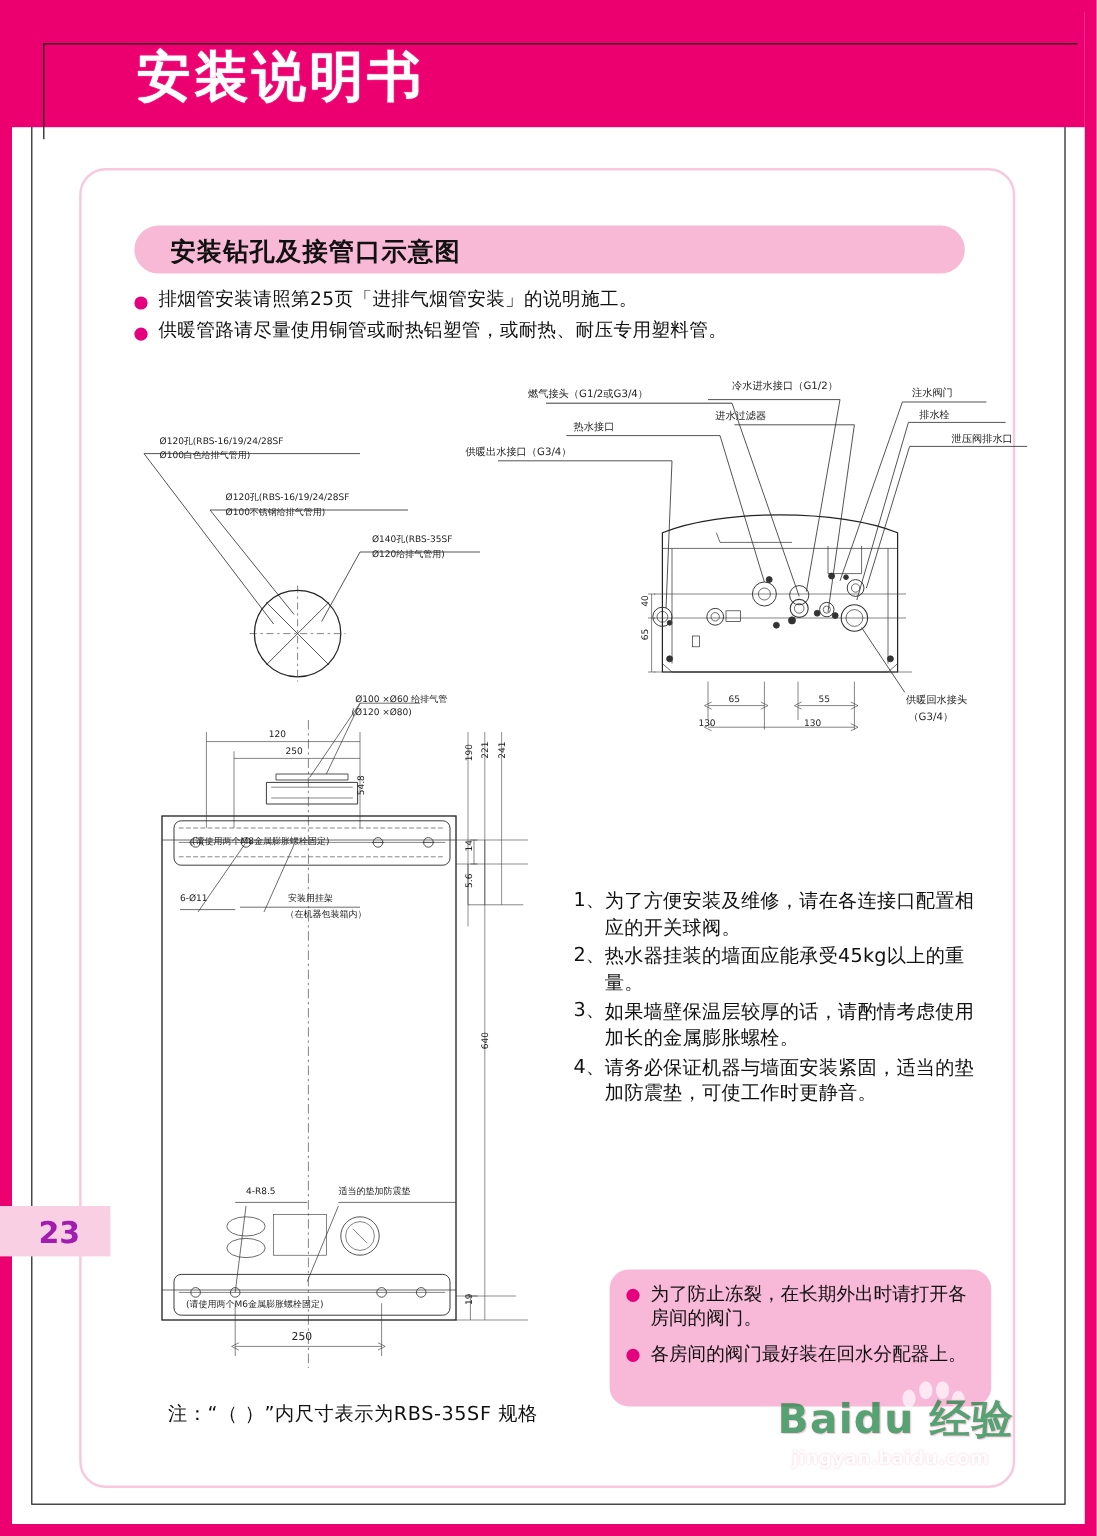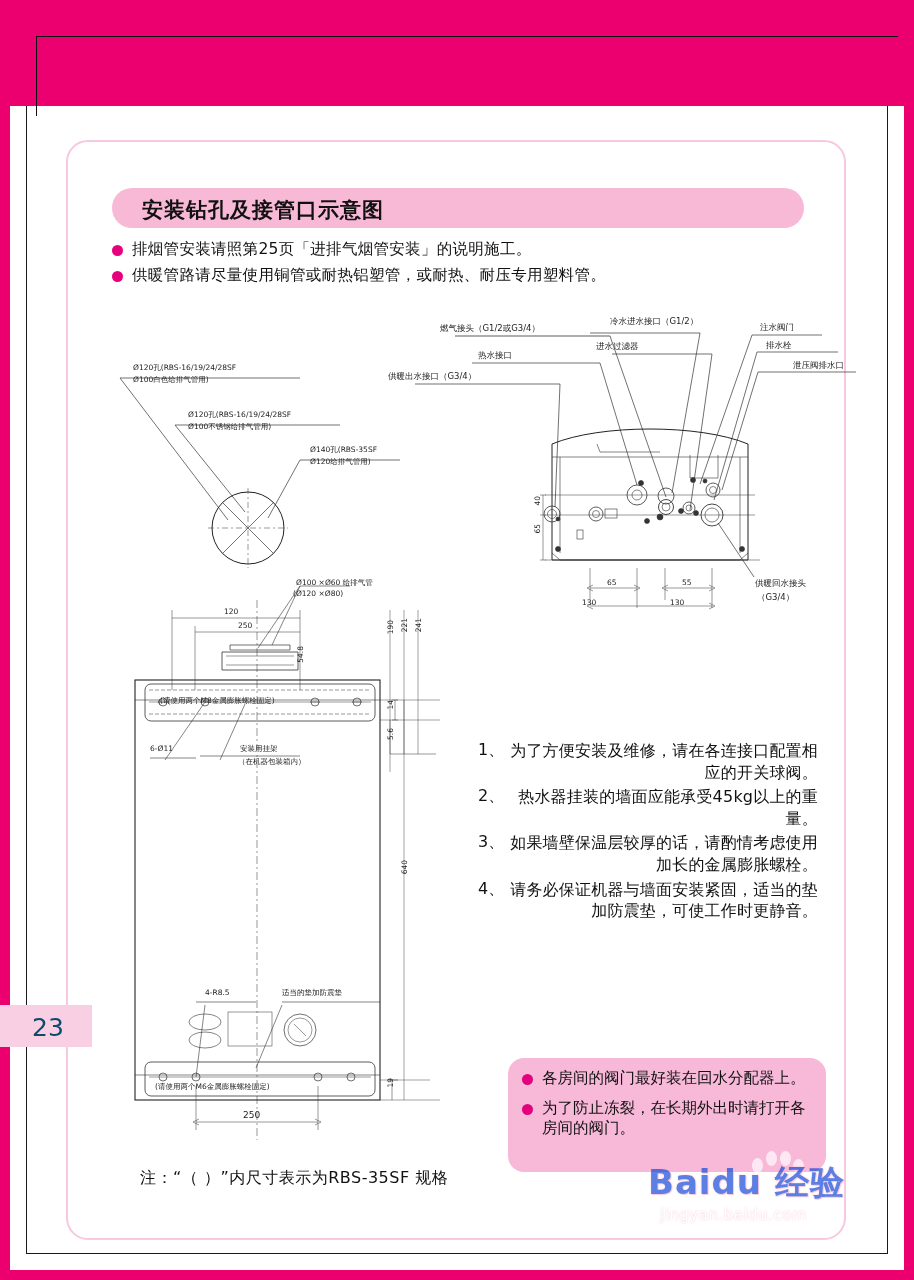--- a/index.html
+++ b/index.html
@@ -51,21 +51,21 @@
     position:absolute;left:112px;top:188px;width:692px;height:40px;
     background:#f7b9d6;border-radius:20px;
   }
   .section-pill-label{
     position:absolute;left:30px;top:8px;
     font-size:21px;font-weight:bold;color:#111;letter-spacing:1px;
   }
 
   
   .note-list{position:absolute;left:112px;top:240px;width:700px;}
-  .note-row{display:flex;align-items:flex-start;margin-bottom:7px;}
+  .note-row{display:flex;align-items:center;margin-bottom:7px;}
   .note-dot{
     width:11px;height:11px;border-radius:50%;background:#e5007d;
     margin-top:5px;margin-right:9px;flex:0 0 auto;
   }
   .note-text{font-size:15.5px;color:#111;line-height:1.25;letter-spacing:.3px;}
 
   
   .draw{position:absolute;left:0;top:0;width:914px;height:1280px;
         pointer-events:none;}
   .lbl{
@@ -73,21 +73,21 @@
     font-family:"DejaVu Sans","Liberation Sans",sans-serif;letter-spacing:0px;
   }
   .lbl.s7{font-size:7.5px;}
   .lbl.s9{font-size:9px;}
   .lbl.vert{writing-mode:vertical-rl;transform:rotate(180deg);}
 
   
   .instructions{position:absolute;left:478px;top:740px;width:340px;}
   .ins-row{display:flex;margin-bottom:3px;}
   .ins-num{width:26px;flex:0 0 auto;font-size:16px;color:#111;}
-  .ins-body{font-size:16px;color:#111;line-height:1.35;letter-spacing:.2px;text-align:right;}
+  .ins-body{font-size:16px;color:#111;line-height:1.35;letter-spacing:.2px;}
 
   
   .tip-box{
     position:absolute;left:508px;top:1058px;width:318px;height:114px;
     background:#f8b8d8;border-radius:16px;
   }
   .tip-row{display:flex;align-items:flex-start;margin:10px 0 0 14px;width:290px;}
   .tip-dot{
     width:11px;height:11px;border-radius:50%;background:#e5007d;
     margin-top:6px;margin-right:9px;flex:0 0 auto;
@@ -99,50 +99,51 @@
     position:absolute;left:140px;top:1168px;width:360px;
     font-size:16px;color:#111;letter-spacing:.5px;
   }
 
   
   .page-tab{
     position:absolute;left:0px;top:1005px;width:92px;height:42px;
     background:#f9cfe3;
   }
   .page-tab-num{
-    position:absolute;left:32px;top:8px;font-size:25px;color:#0c4a6e;
+    position:absolute;left:32px;top:8px;font-size:25px;color:#a21caf;font-weight:bold;
   }
 
   
   .watermark{
     position:absolute;left:648px;top:1152px;width:250px;height:86px;
     opacity:.72;
   }
   .wm-text{
     position:absolute;left:0;top:8px;font-size:34px;font-weight:bold;
-    color:#1d4ed8;text-shadow:0 0 2px #f2a8c8,1px 1px 0 #f6bed5;
+    color:#15803d;text-shadow:0 0 2px #f2a8c8,1px 1px 0 #f6bed5;
     letter-spacing:1px;
   }
   .wm-url{
-    position:absolute;left:12px;top:54px;font-size:15px;font-weight:normal;
+    position:absolute;left:12px;top:54px;font-size:15px;font-weight:bold;
     color:#ffffff;text-shadow:0 0 2px #f0a6c6;letter-spacing:.5px;
   }
   .paw{position:absolute;left:98px;top:-2px;width:62px;height:52px;}
   .paw i{position:absolute;background:#ffffff;border-radius:50%;opacity:.92;}
 </style>
 </head>
 <body>
 
 <div class="page">
 
   <div class="page-frame"></div>
   <div class="inner-rule"></div>
 
   <div class="header-band">
     <div class="header-inner-line"></div>
+    <div class="header-title">安装说明书</div>
   </div>
 
   <div class="content-card"></div>
 
   <div class="section-pill">
     <div class="section-pill-label">安装钻孔及接管口示意图</div>
   </div>
 
   <div class="note-list">
     <div class="note-row">
@@ -382,25 +383,25 @@
     </div>
     <div class="ins-row">
       <span class="ins-num">4、</span>
       <span class="ins-body">请务必保证机器与墙面安装紧固，适当的垫加防震垫，可使工作时更静音。</span>
     </div>
   </div>
 
   <div class="tip-box">
     <div class="tip-row">
       <span class="tip-dot"></span>
-      <span class="tip-text">各房间的阀门最好装在回水分配器上。</span>
+      <span class="tip-text">为了防止冻裂，在长期外出时请打开各房间的阀门。</span>
     </div>
     <div class="tip-row">
       <span class="tip-dot"></span>
-      <span class="tip-text">为了防止冻裂，在长期外出时请打开各房间的阀门。</span>
+      <span class="tip-text">各房间的阀门最好装在回水分配器上。</span>
     </div>
   </div>
 
   <div class="bottom-note">注：“（ ）”内尺寸表示为RBS-35SF 规格</div>
 
   <div class="page-tab">
     <div class="page-tab-num">23</div>
   </div>
 
   <div class="watermark">

